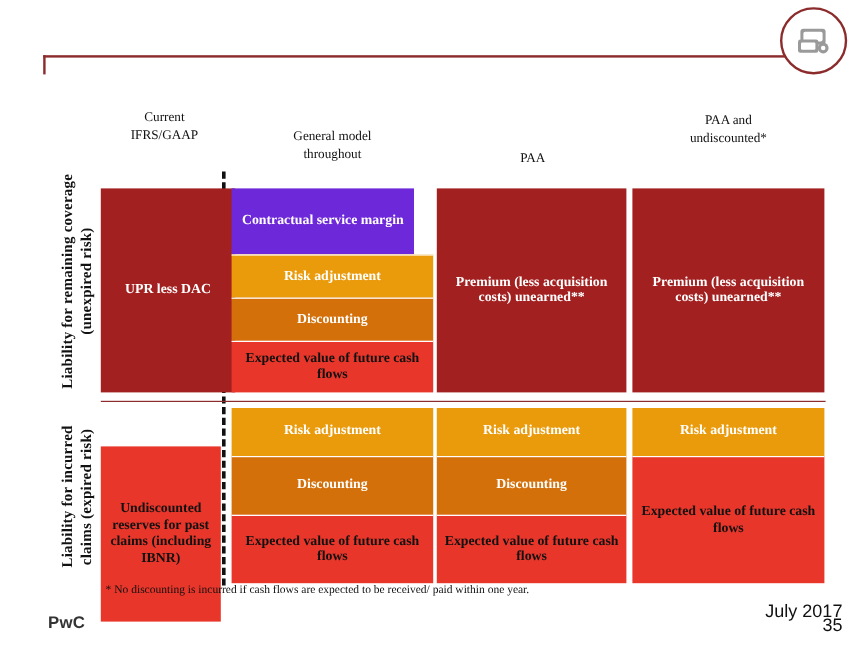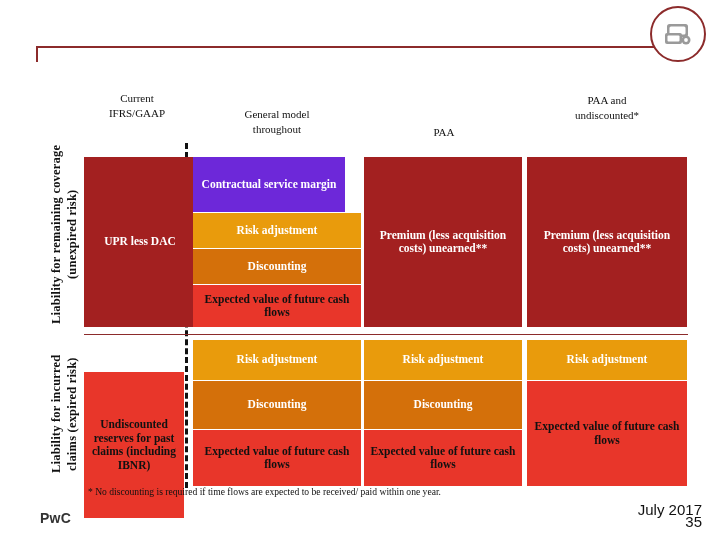--- a/index.html
+++ b/index.html
@@ -268,20 +268,20 @@
     </div>
     <div class="block" style="left: 527px; width: 160px; top: 340px; height: 40px; background: rgb(233, 155, 12); color: rgb(255, 255, 255); border-top: none;">
       <span class="btext">Risk adjustment</span>
     </div>
     <div class="block" style="left: 527px; width: 160px; top: 380px; height: 106px; background: rgb(232, 54, 42); color: rgb(17, 17, 17);">
       <span class="btext">Expected value of future cash flows</span>
     </div>
   </div>
 
 <div class="footnotes">
-  <div>* No discounting is required if time flows are expected to be received/ paid within one year.</div>
+  <div>* No discounting is incurred if cash flows are expected to be received/ paid within one year.</div>
 </div>
 
 <div class="pwc-logo">PwC</div>
 <div class="footer-right">
   <div>July 2017</div>
   <div>35</div>
 </div>
 
 </body></html>

